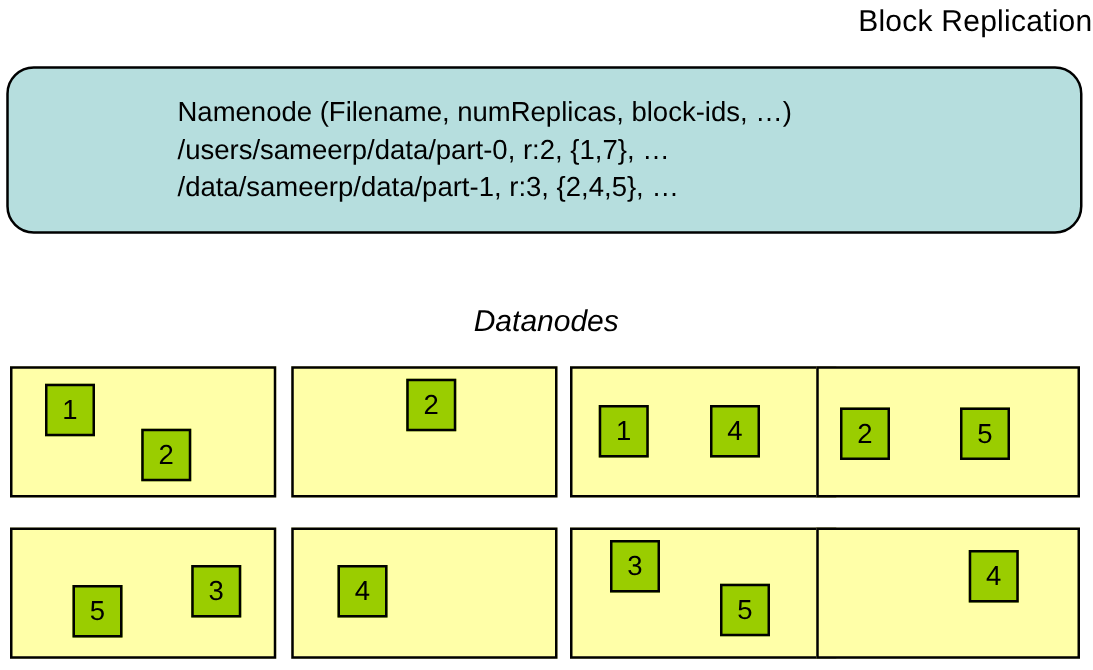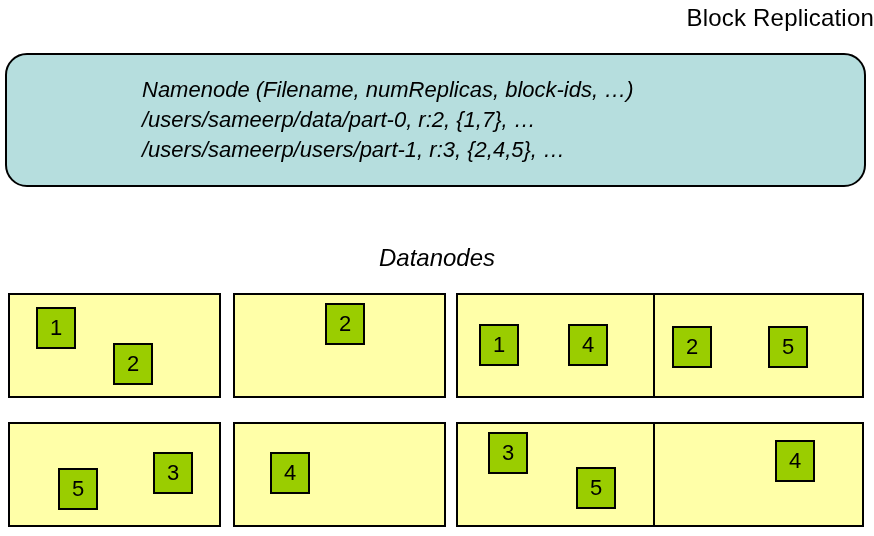--- a/index.html
+++ b/index.html
@@ -49,21 +49,20 @@
     position: absolute;
     left: 135px;
     top: 20px;
     font-size: 22px;
     line-height: 30px;
     color: #000000;
     white-space: nowrap;
   }
   .namenode-lines div {
     height: 30px;
-    font-style: italic;
   }
 
   
   .datanodes-title {
     position: absolute;
     left: 0;
     top: 244px;
     width: 874px;
     text-align: center;
     font-size: 24px;
@@ -115,21 +114,21 @@
 <body>
 
 <div id="stage">
 
   <div class="page-title">Block Replication</div>
 
   <div class="namenode-panel">
     <div class="namenode-lines">
       <div>Namenode (Filename, numReplicas, block-ids, …)</div>
       <div>/users/sameerp/data/part-0, r:2, {1,7}, …</div>
-      <div>/users/sameerp/users/part-1, r:3, {2,4,5}, …</div>
+      <div>/data/sameerp/data/part-1, r:3, {2,4,5}, …</div>
     </div>
   </div>
 
   <div class="datanodes-title">Datanodes</div>
 
   <div class="datanode-grid" id="datanode-grid">
       <div class="datanode dn-r0 dn-c0">
         <div class="block" style="left: 26px; top: 12px;">1</div>
         <div class="block" style="left: 103px; top: 48px;">2</div>
       </div>

